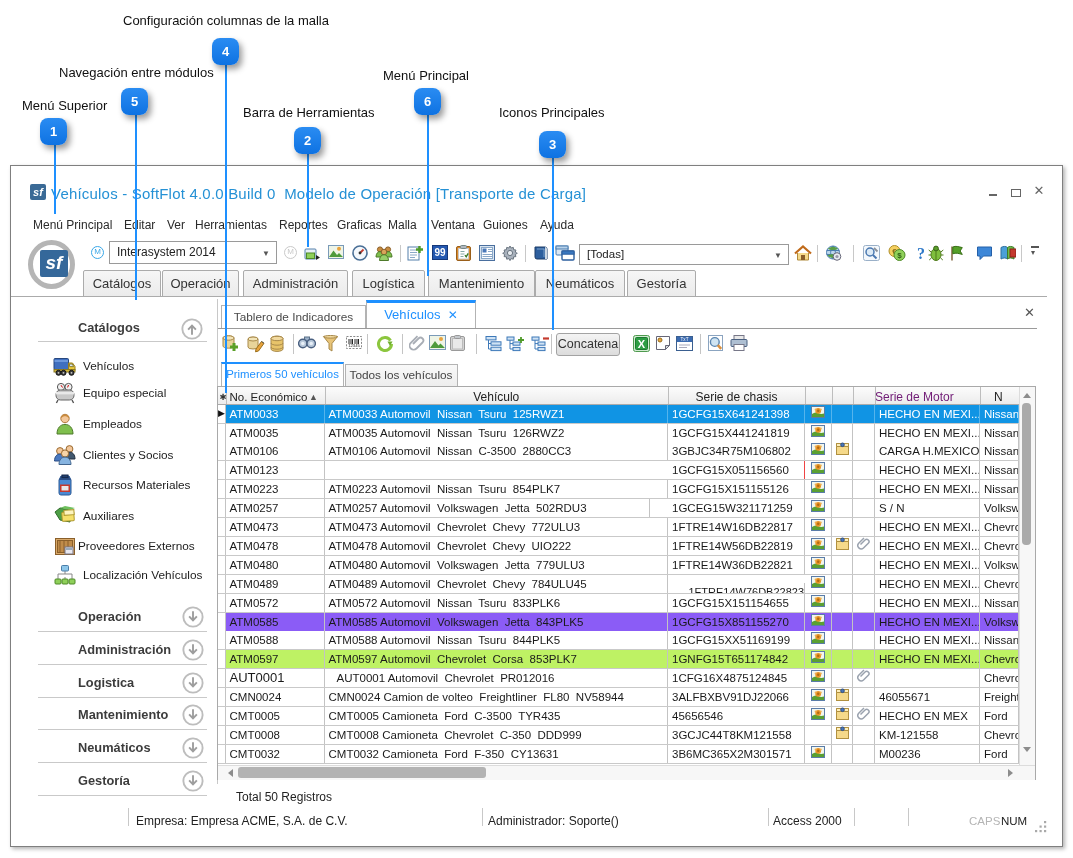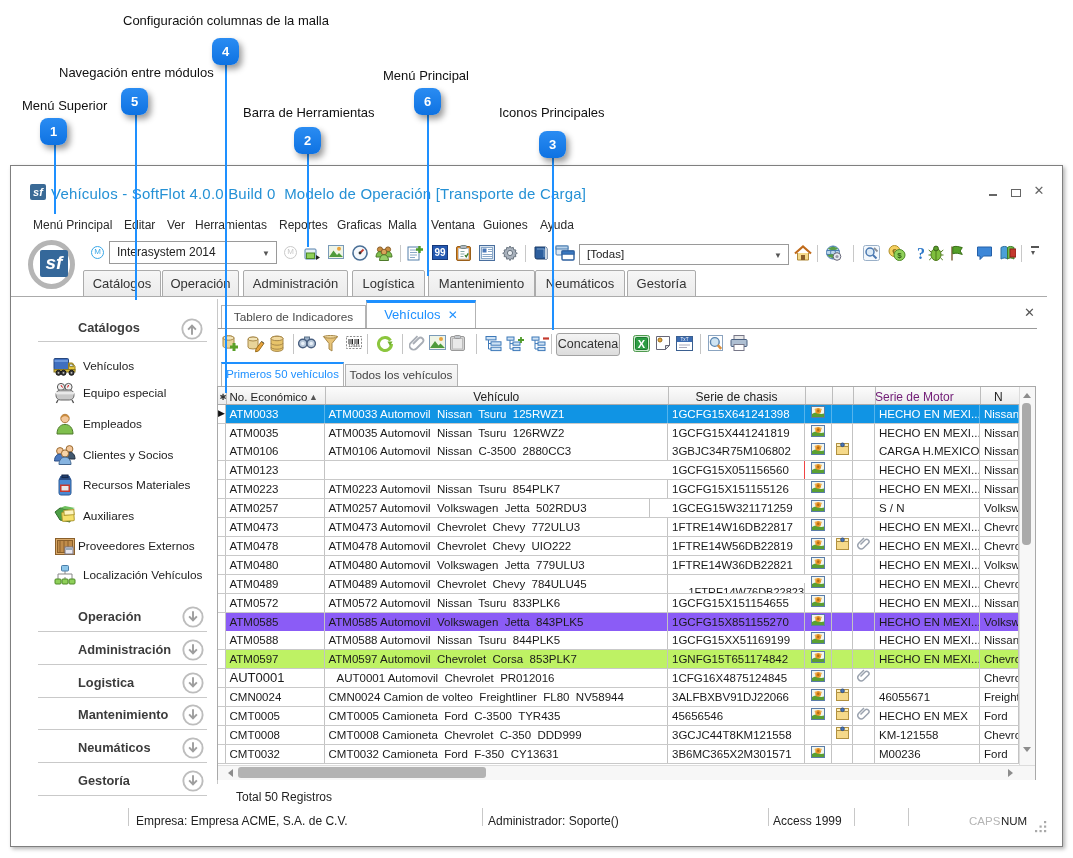--- a/index.html
+++ b/index.html
@@ -818,21 +818,21 @@
 <div class="abs" style="left:227px;top:601px;width:248px;height:10.5px;background:#b3b3b3;border-radius:3px"></div>
 
   <div class="abs" style="left:225px;top:624px;font-size:12px;color:#222">Total 50 Registros</div>
   <div class="sep2" style="left:117px;top:642px"></div>
   <div class="sep2" style="left:471px;top:642px"></div>
   <div class="sep2" style="left:757px;top:642px"></div>
   <div class="sep2" style="left:843px;top:642px"></div>
   <div class="sep2" style="left:897px;top:642px"></div>
   <div class="abs" style="left:125px;top:648px;font-size:12px;color:#222">Empresa: Empresa ACME, S.A. de C.V.</div>
   <div class="abs" style="left:477px;top:648px;font-size:12px;color:#222">Administrador: Soporte()</div>
-  <div class="abs" style="left:762px;top:648px;font-size:12px;color:#222">Access 1999</div>
+  <div class="abs" style="left:762px;top:648px;font-size:12px;color:#222">Access 2000</div>
   <div class="abs" style="left:958px;top:649px;font-size:11.5px;color:#b5b5b5">CAPS</div>
   <div class="abs" style="left:990px;top:649px;font-size:11.5px;color:#222">NUM</div>
 <div class="abs" style="left:1023px;top:654px"><svg width="14" height="14" viewBox="0 0 14 14">
         <g fill="#a9a9a9">
           <rect x="10" y="1" width="2.2" height="2.2"></rect>
           <rect x="10" y="5.5" width="2.2" height="2.2"></rect>
           <rect x="5.5" y="5.5" width="2.2" height="2.2"></rect>
           <rect x="10" y="10" width="2.2" height="2.2"></rect>
           <rect x="5.5" y="10" width="2.2" height="2.2"></rect>
           <rect x="1" y="10" width="2.2" height="2.2"></rect>

